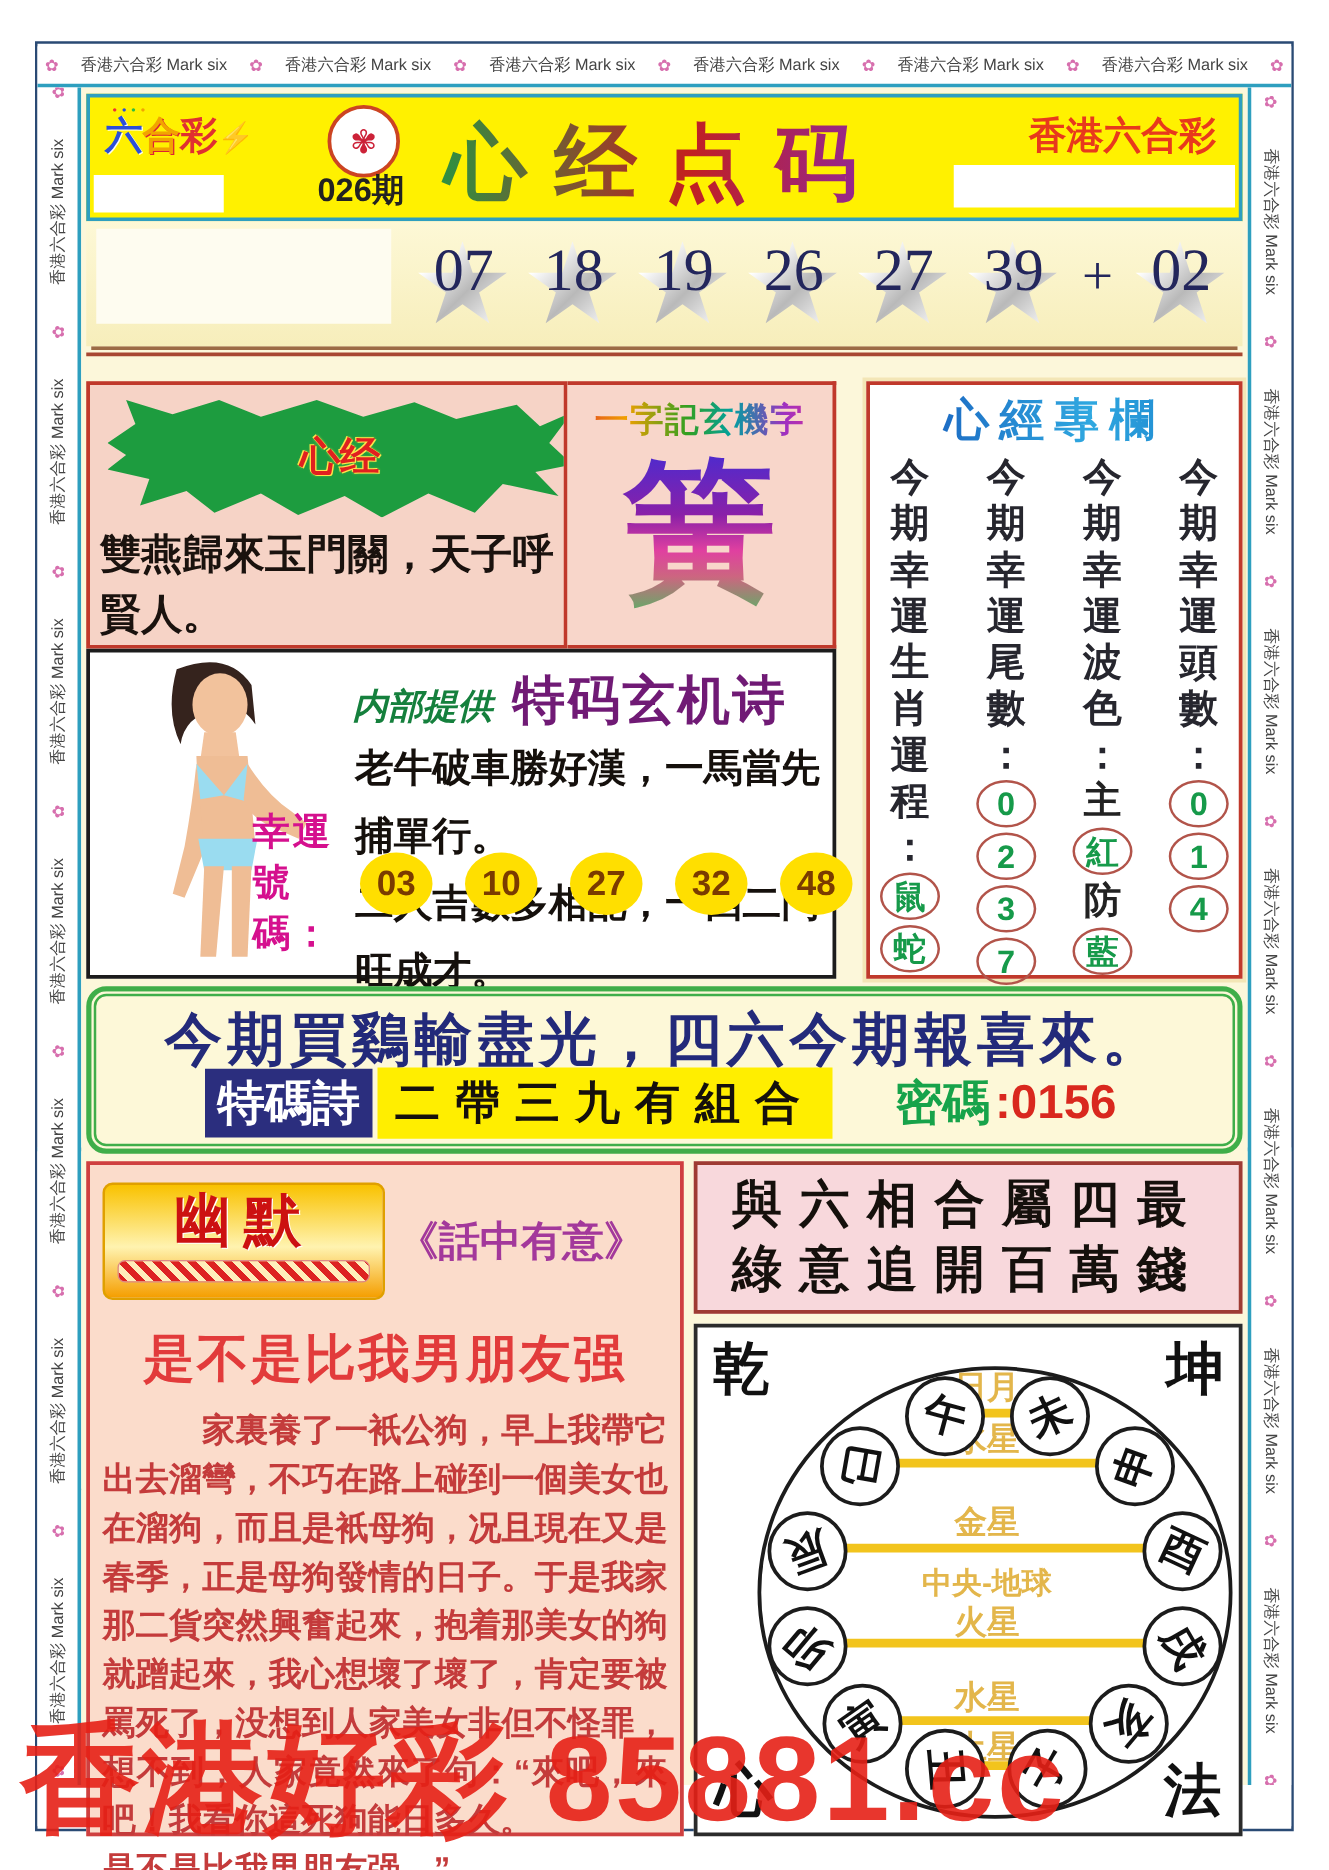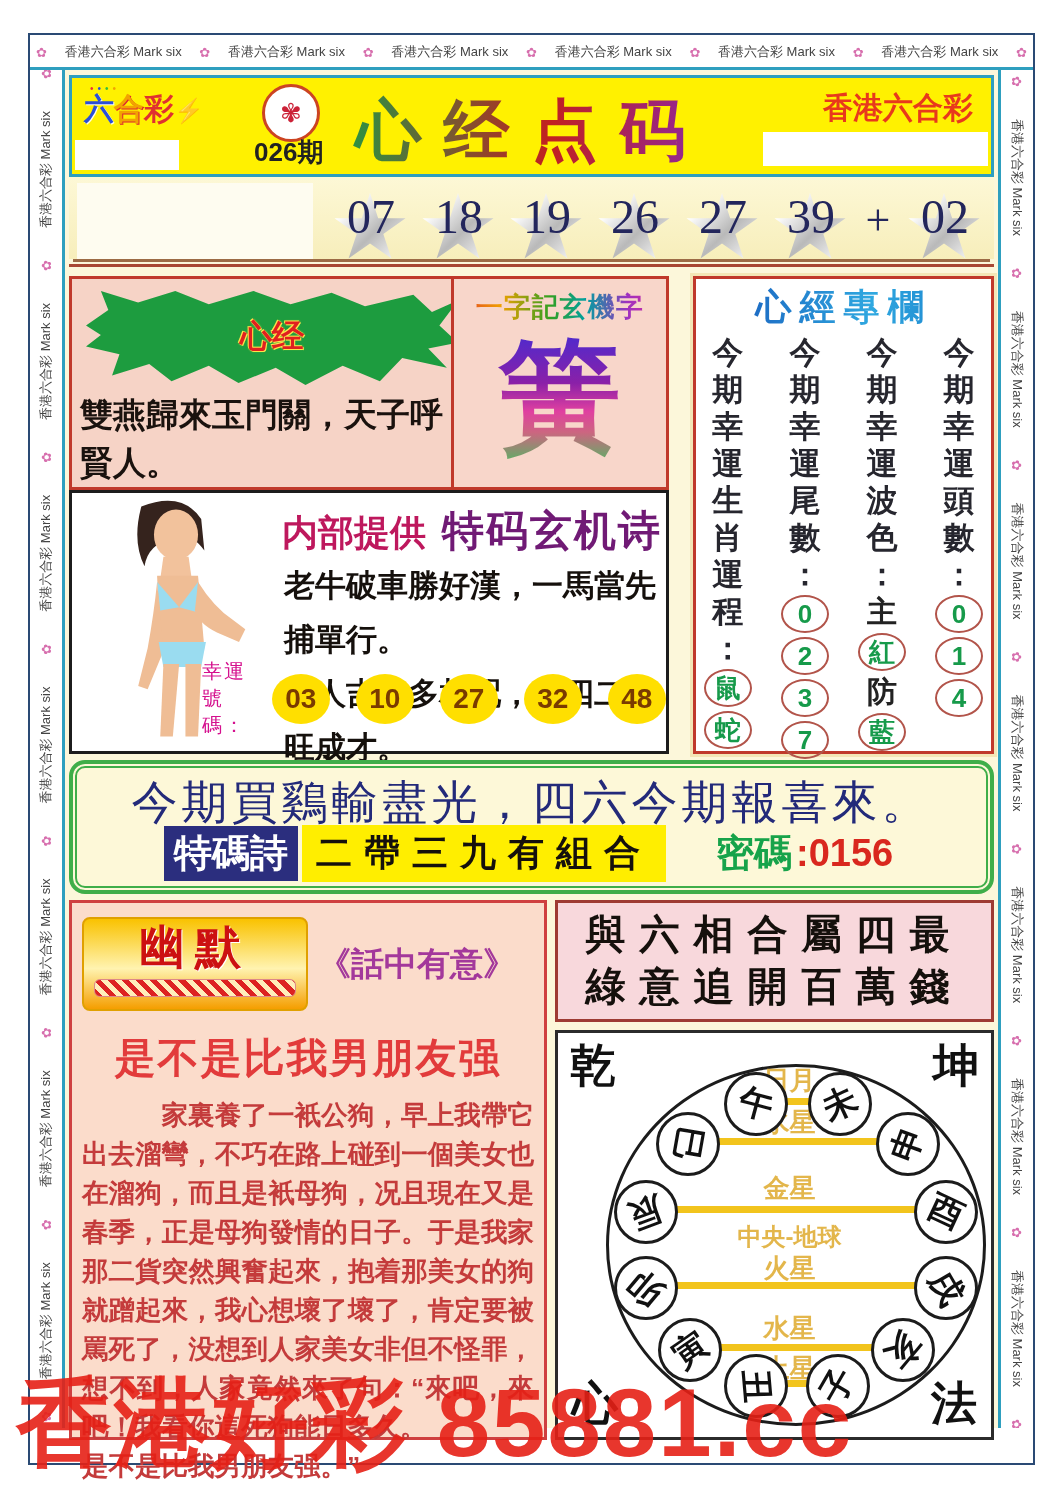--- a/index.html
+++ b/index.html
@@ -38,36 +38,36 @@
           border-radius:50%;background:#fff;display:flex;align-items:center;justify-content:center;
           color:#cc2238;font-size:26px;}
   .issue{position:absolute;left:182px;bottom:4px;font-size:26px;font-weight:bold;color:#222;}
   .title{position:absolute;left:0;right:0;top:8px;text-align:center;font-size:66px;font-weight:bold;
          font-family:Liberation Mono, monospace;letter-spacing:22px;
          background:linear-gradient(90deg,#2b3fd0,#1d9e45 28%,#c22020 52%,#7a2bd0 76%,#1f7fd0);
          -webkit-background-clip:text;background-clip:text;color:transparent;}
   .region{position:absolute;right:18px;top:10px;color:#e8391c;font-weight:bold;font-size:30px;}
 
   
-  .numbers{position:relative;height:82px;background:linear-gradient(180deg,#fdf8d6,#f7eebb);}
+  .numbers{position:relative;height:100px;background:linear-gradient(180deg,#fdf8d6,#f7eebb);}
   .stars-row{position:absolute;left:258px;top:4px;display:flex;align-items:flex-start;}
   .star-cell{position:relative;width:88px;height:86px;}
   .star{position:absolute;left:6px;top:12px;width:74px;height:72px;
         background:linear-gradient(135deg,#ffffff 20%,#b9b9b9 55%,#efefef 85%);
         clip-path:polygon(50% 0%,61% 35%,98% 35%,68% 57%,79% 91%,50% 70%,21% 91%,32% 57%,2% 35%,39% 35%);}
   .star-num{position:absolute;left:0;right:0;top:8px;text-align:center;font-family:"Liberation Serif",serif;
             font-size:48px;color:#23265c;}
   .plus-cell{width:46px;height:86px;position:relative;}
   .plus-cell span{position:absolute;left:0;right:0;top:14px;text-align:center;font-size:44px;color:#23265c;
                   font-family:"Liberation Serif",serif;}
   .rules{margin:0 4px;border-top:3px solid #9c6b45;}
   .rules2{margin:2px 0 0 0;border-top:3px solid #a84732;}
 
   
-  .mid{display:flex;gap:24px;margin-top:9px;height:478px;}
+  .mid{display:flex;gap:24px;margin-top:20px;height:478px;}
   .mid-left{width:618px;display:flex;flex-direction:column;gap:0;}
   .mid-top{display:flex;height:214px;}
   .box-strategy{flex:1;background:#f6d3c6;border:3px solid #c0392b;position:relative;overflow:hidden;}
   .burst{position:absolute;left:14px;top:10px;width:372px;height:96px;background:#1d9c3f;
          clip-path:polygon(0% 38%,6% 22%,4% 2%,14% 14%,24% 2%,33% 16%,45% 2%,55% 16%,66% 4%,75% 18%,88% 6%,93% 24%,100% 12%,95% 38%,100% 56%,92% 62%,97% 82%,85% 72%,79% 96%,69% 80%,59% 100%,51% 82%,41% 98%,33% 80%,23% 96%,17% 78%,7% 90%,9% 68%,0% 60%,4% 48%);
          display:flex;align-items:center;justify-content:center;gap:8px;}
   .burst .t1{color:#e02020;font-weight:bold;font-size:32px;text-shadow:0 0 2px #ffe34a,1px 1px 0 #ffe34a,-1px -1px 0 #ffe34a;}
   .burst .t2{color:#ffd21e;font-weight:bold;font-size:40px;font-style:italic;
              text-shadow:1px 1px 0 #c22,-1px -1px 0 #c22,2px 2px 2px #803;}
   .strategy-poem{position:absolute;left:8px;top:112px;right:4px;color:#1a120e;
@@ -75,46 +75,46 @@
   .box-word{width:212px;background:#f8d6ca;border:3px solid #c0392b;border-left:none;text-align:center;position:relative;}
   .word-title{margin-top:10px;font-weight:bold;font-size:27px;letter-spacing:1px;
               background:linear-gradient(90deg,#e03030,#f0a000 22%,#33a020 45%,#00a0a0 62%,#a030c0 82%,#e03090);
               -webkit-background-clip:text;background-clip:text;color:transparent;}
   .word-char{margin-top:6px;font-size:122px;line-height:130px;font-weight:bold;font-family:"Liberation Serif",serif;
              background:linear-gradient(180deg,#4a2bd0 0%,#8a20a8 40%,#e040a0 62%,#cc6680 78%,#5fae66 100%);
              -webkit-background-clip:text;background-clip:text;color:transparent;}
   .box-tips{flex:1;background:#fff;border:3px solid #1c1c1c;position:relative;margin-top:0;}
   .girl{position:absolute;left:4px;top:4px;width:200px;height:252px;}
   .tips-head{position:absolute;left:210px;top:10px;display:flex;align-items:baseline;gap:16px;}
-  .tips-provided{color:#be185d;font-weight:bold;font-size:36px;}
+  .tips-provided{color:#15803d;font-weight:bold;font-style:italic;font-size:28px;}
   .tips-title{color:#701a75;font-weight:bold;font-size:42px;letter-spacing:2px;}
   .tips-poem{position:absolute;left:212px;top:66px;right:8px;color:#15100c;font-family:"Liberation Serif",serif;
              font-weight:bold;font-size:31px;line-height:54px;}
   .lucky-row{position:absolute;left:130px;bottom:12px;display:flex;align-items:center;gap:22px;}
-  .lucky-label{color:#d5108e;font-weight:normal;font-size:20px;letter-spacing:2px;}
+  .lucky-label{color:#d5108e;font-weight:bold;font-size:30px;letter-spacing:2px;}
   .chip{width:58px;height:50px;border-radius:50%;background:#ffdf00;display:flex;align-items:center;
         justify-content:center;color:#7a3b00;font-weight:bold;font-size:28px;}
 
   
   .panel{width:300px;background:#fff;border:3px solid #c0392b;box-shadow:0 0 0 3px #f3e6b6;position:relative;padding:4px 2px;}
   .panel-title{text-align:center;font-size:36px;font-weight:bold;letter-spacing:8px;
                font-family:"Liberation Serif",serif;
                background:linear-gradient(90deg,#1552b8,#2fa8e0 60%,#1778c8);
                -webkit-background-clip:text;background-clip:text;color:transparent;}
   .cols{display:flex;justify-content:space-between;padding:2px 6px;}
   .vcol{display:flex;flex-direction:column;align-items:center;}
   .vcol .ch{font-size:31px;line-height:37px;color:#26262e;font-family:"Liberation Serif",serif;font-weight:bold;}
   .circ{min-width:38px;height:34px;border:2px solid #b2544a;border-radius:50%;margin:2px 0;
         display:flex;align-items:center;justify-content:center;color:#169a4a;font-weight:bold;font-size:26px;padding:0 3px;}
   .plainit{font-size:30px;line-height:38px;color:#222;font-family:"Liberation Serif",serif;font-weight:bold;}
 
   
   .banner{margin-top:6px;height:126px;background:#fdf8d8;border:4px solid #3fae49;border-radius:16px;
           box-shadow:inset 0 0 0 2px #fdf8d8, inset 0 0 0 4px #3fae49;position:relative;}
-  .banner-l1{text-align:center;margin-top:8px;font-size:46px;font-weight:normal;color:#232a7a;
+  .banner-l1{text-align:center;margin-top:8px;font-size:46px;font-weight:bold;color:#232a7a;
              letter-spacing:4px;font-family:"Liberation Serif",serif;}
   .banner-l2{position:absolute;left:80px;right:10px;bottom:8px;display:flex;align-items:center;gap:4px;padding-left:11px;}
   .poem-label{background:#2b2e7e;color:#fff;font-weight:bold;font-size:38px;padding:2px 10px;}
   .poem-text{background:#ffee00;color:#15100c;font-weight:bold;font-size:36px;letter-spacing:12px;
              padding:4px 14px;font-family:"Liberation Serif",serif;}
   .code-label{color:#17a34a;font-weight:bold;font-size:38px;margin-left:46px;}
   .code-val{color:#d9281e;font-weight:bold;font-size:38px;}
 
   
   .bottom{display:flex;gap:8px;margin-top:6px;height:540px;}

